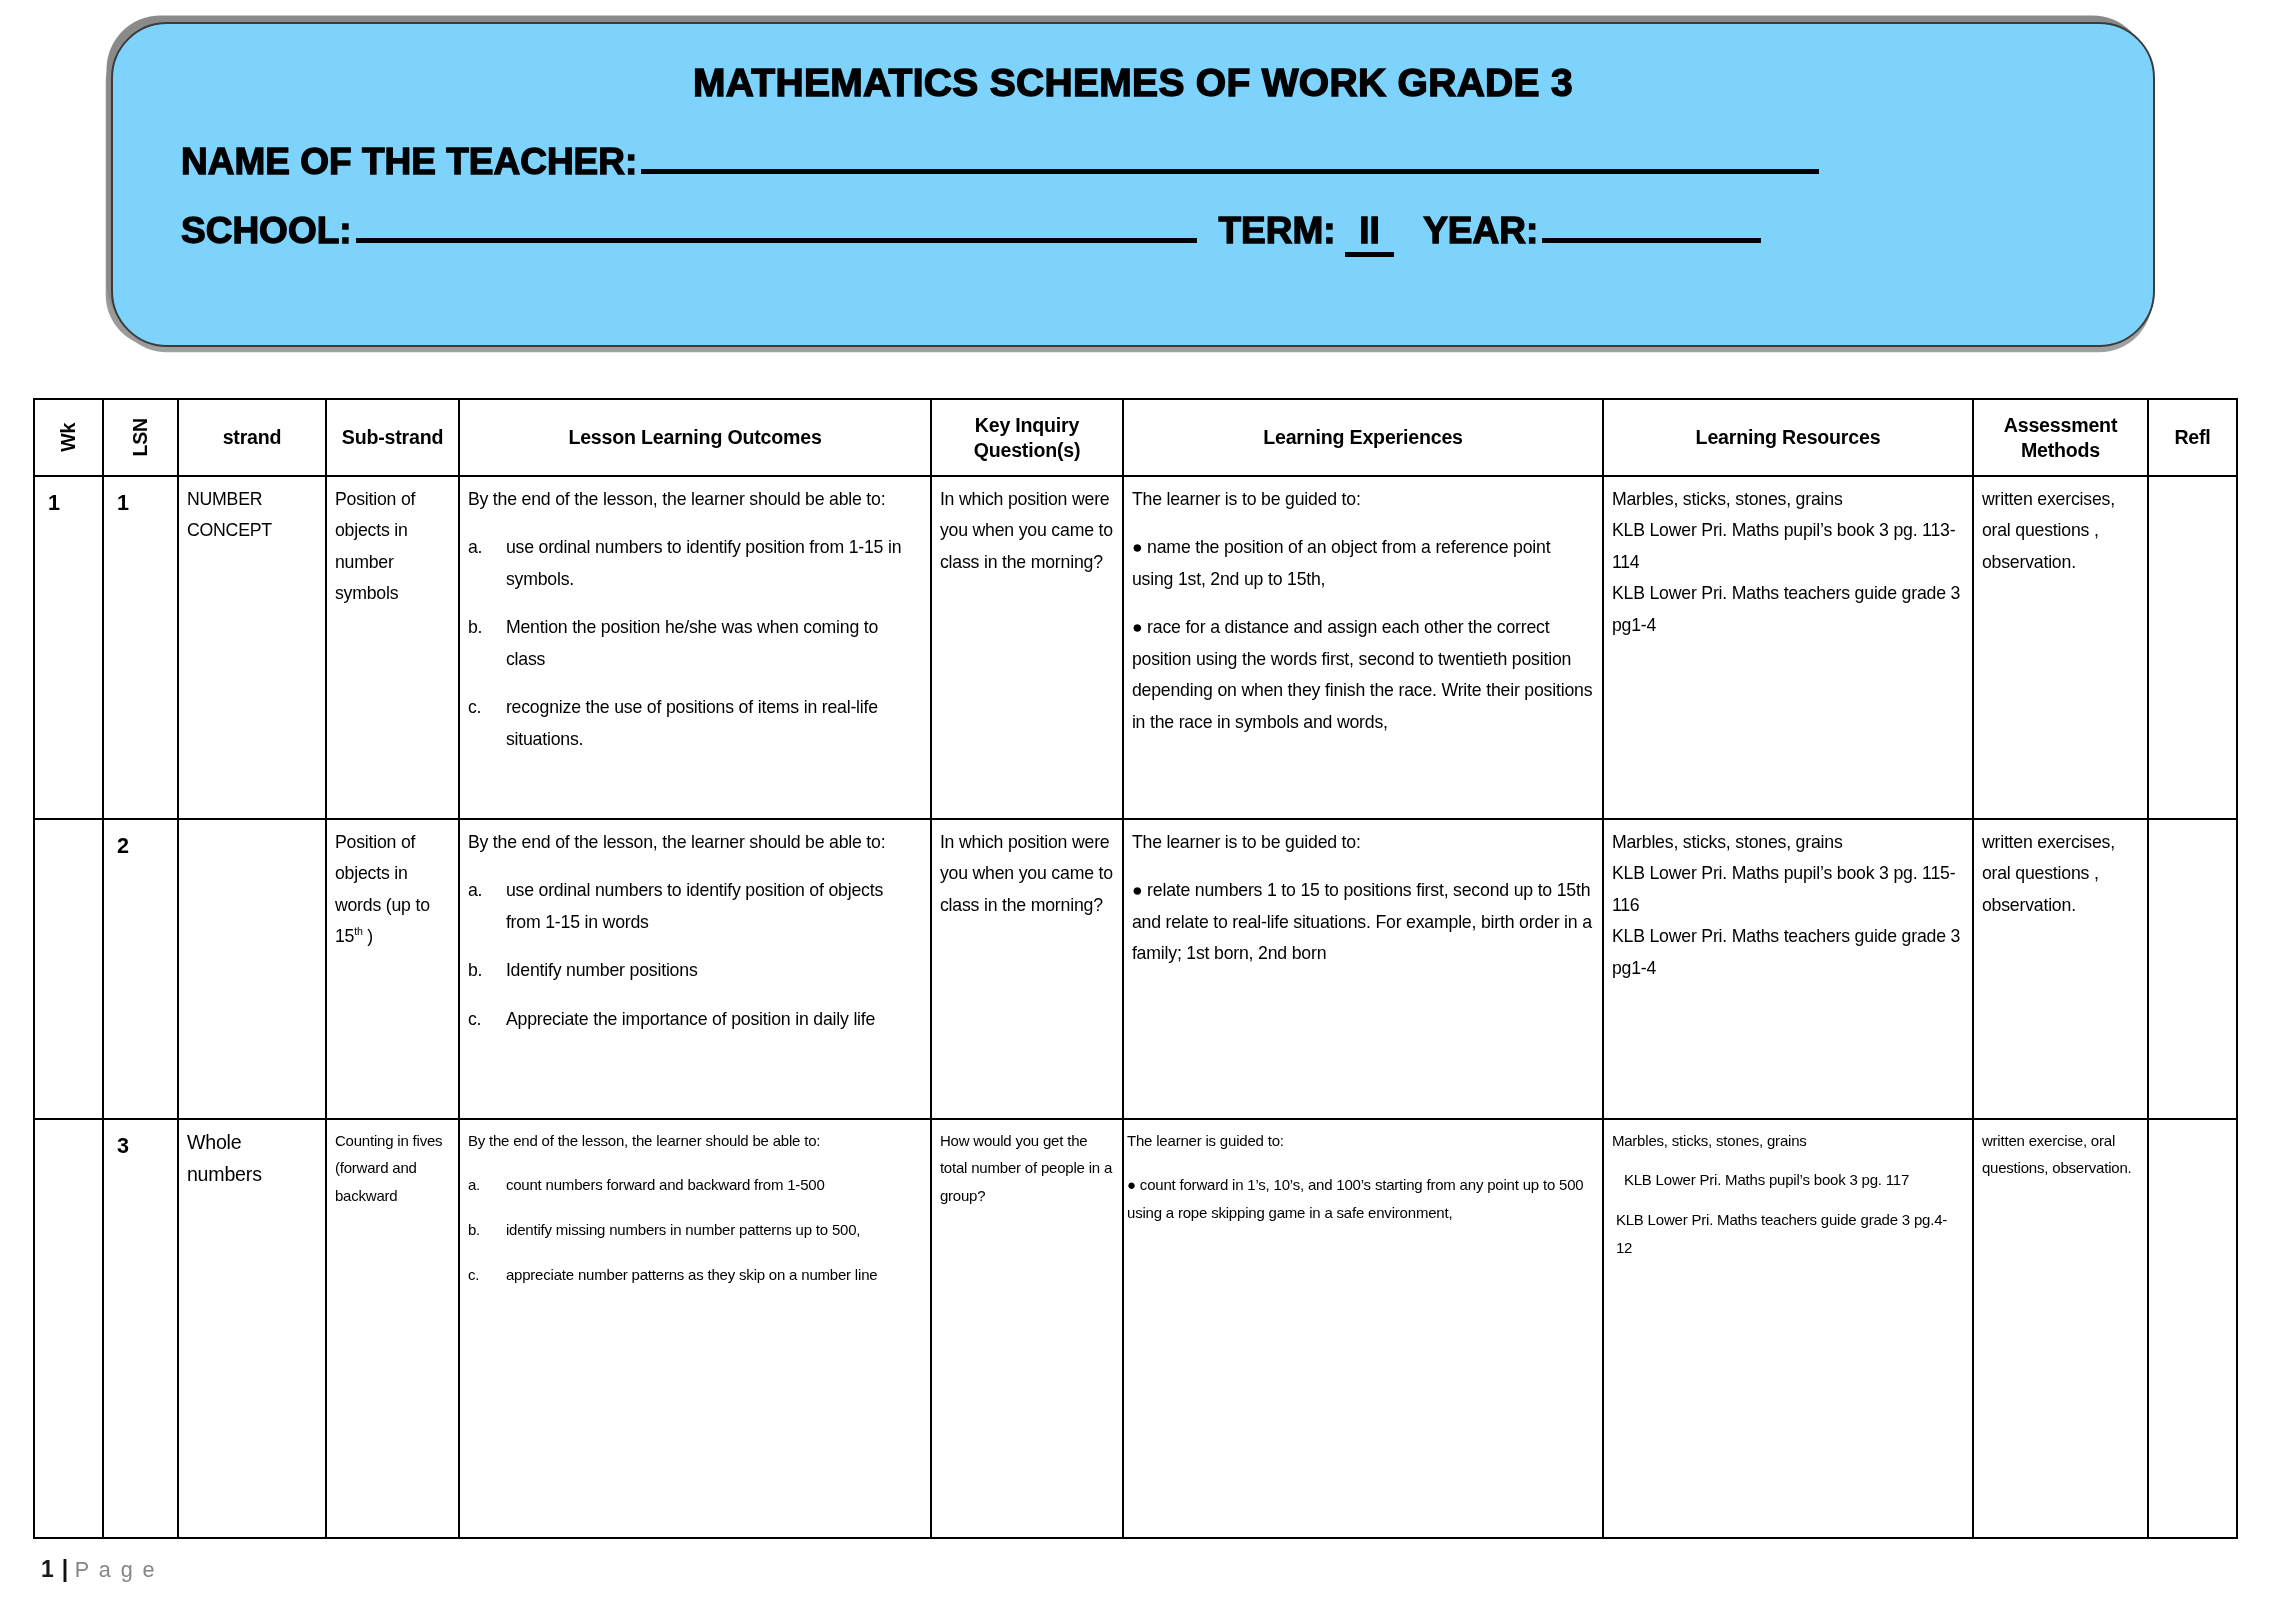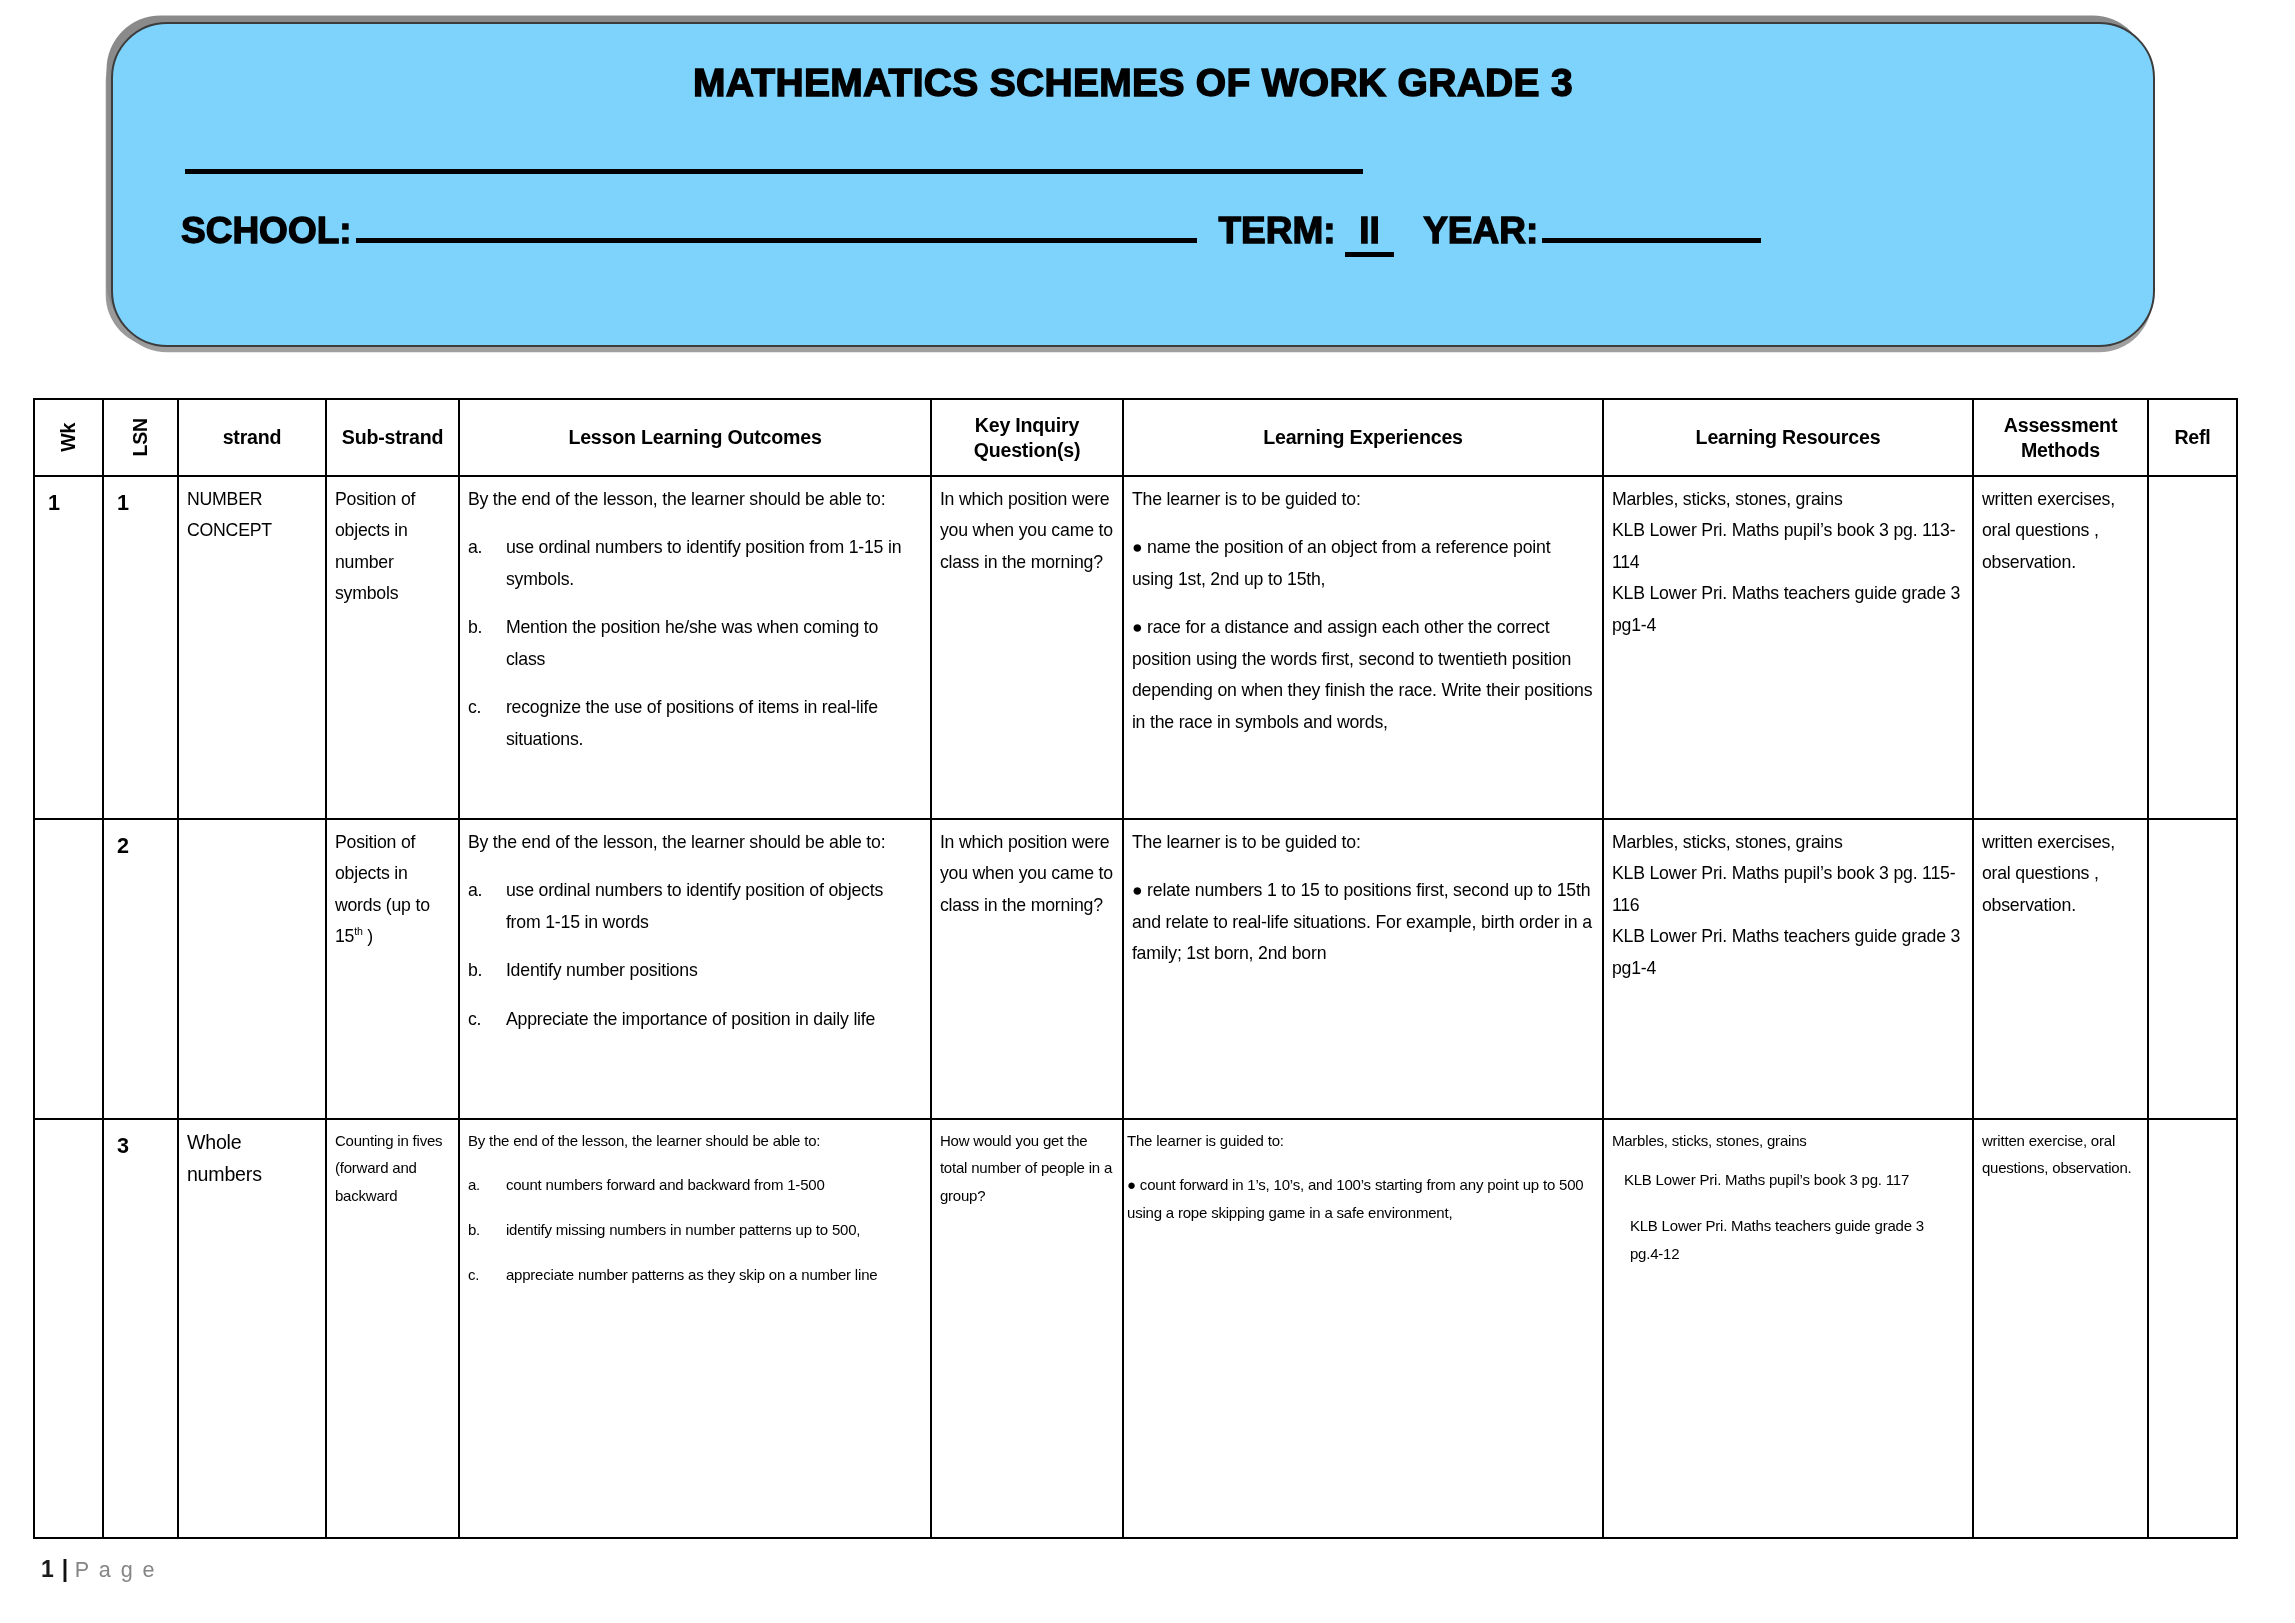--- a/index.html
+++ b/index.html
@@ -85,21 +85,21 @@
   .footer .psep{font-weight:bold;color:#111;margin:0 6.5px 0 7.9px;}
   .footer .pword{color:#858585;letter-spacing:9.8px;font-size:21.6px;}
 </style>
 </head>
 <body>
 
 <div class="headerbox">
   <div class="doc-title">MATHEMATICS SCHEMES OF WORK GRADE 3</div>
 
   <div class="fieldline">
-    <span class="blank blank-teacher"></span>
+    <span>NAME OF THE TEACHER:</span><span class="blank blank-teacher"></span>
   </div>
 
   <div class="fieldline second">
     <span>SCHOOL:</span><span class="blank blank-school"></span><span class="term-label">TERM:</span><span class="term-value">II</span><span class="year-label">YEAR:</span><span class="blank blank-year"></span>
   </div>
 </div>
 
 <table class="scheme">
   <colgroup>
     <col class="c-wk">
@@ -223,21 +223,21 @@
           </div>
       </td>
       <td class="cell small">How would you get the total number of people in a group?</td>
       <td class="cell small exp-pad">
         <p>The learner is guided to:</p>
         <p>● count forward in 1’s, 10’s, and 100’s starting from any point up to 500 using a rope skipping game in a safe environment,</p>
       </td>
       <td class="cell small">
         <p style="margin:0">Marbles, sticks, stones, grains</p>
         <p style="margin:12px">KLB Lower Pri. Maths pupil’s book 3 pg. 117</p>
-        <p style="margin:18px">KLB Lower Pri. Maths teachers guide grade 3 pg.4-12</p>
+        <p style="margin:4px">KLB Lower Pri. Maths teachers guide grade 3 pg.4-12</p>
       </td>
       <td class="cell small">written exercise, oral questions, observation.</td>
       <td class="cell"></td>
     </tr>
 
   </tbody>
 </table>
 
 <div class="footer">
   <span class="pnum">1</span><span class="psep">|</span><span class="pword">Page</span>

